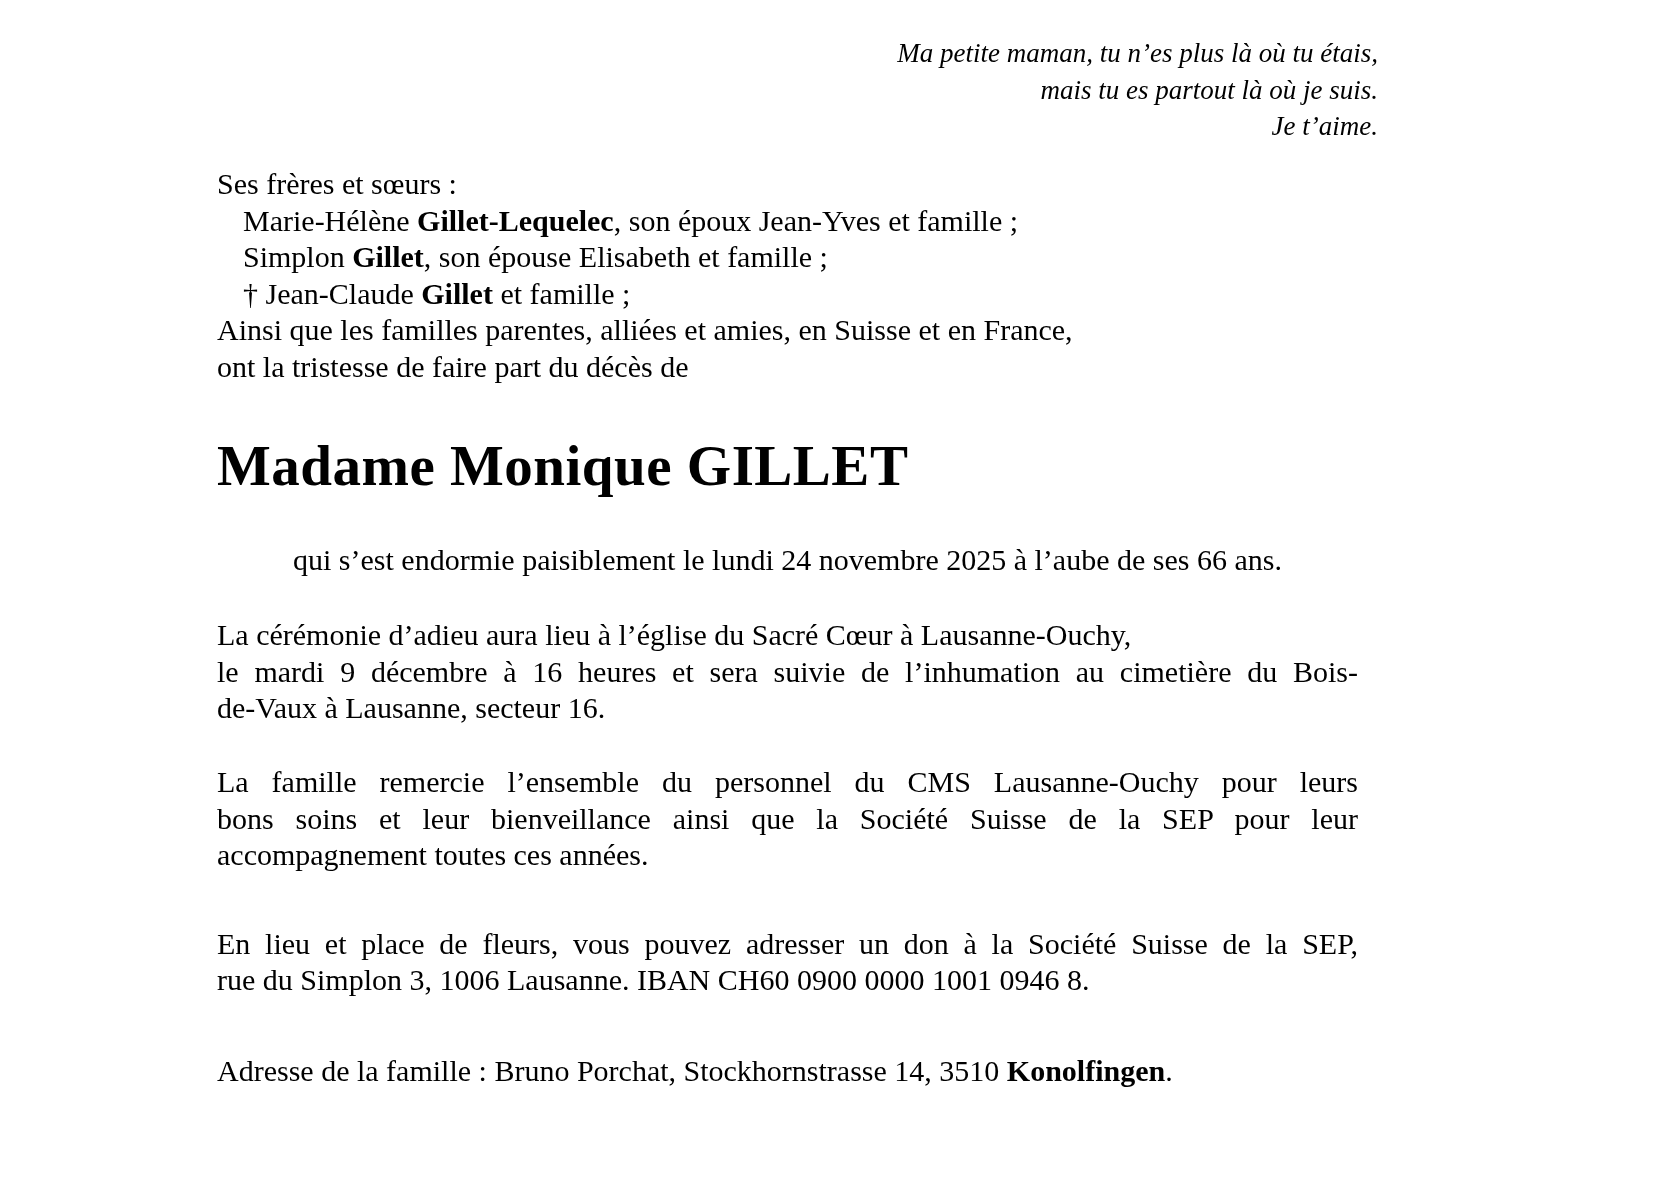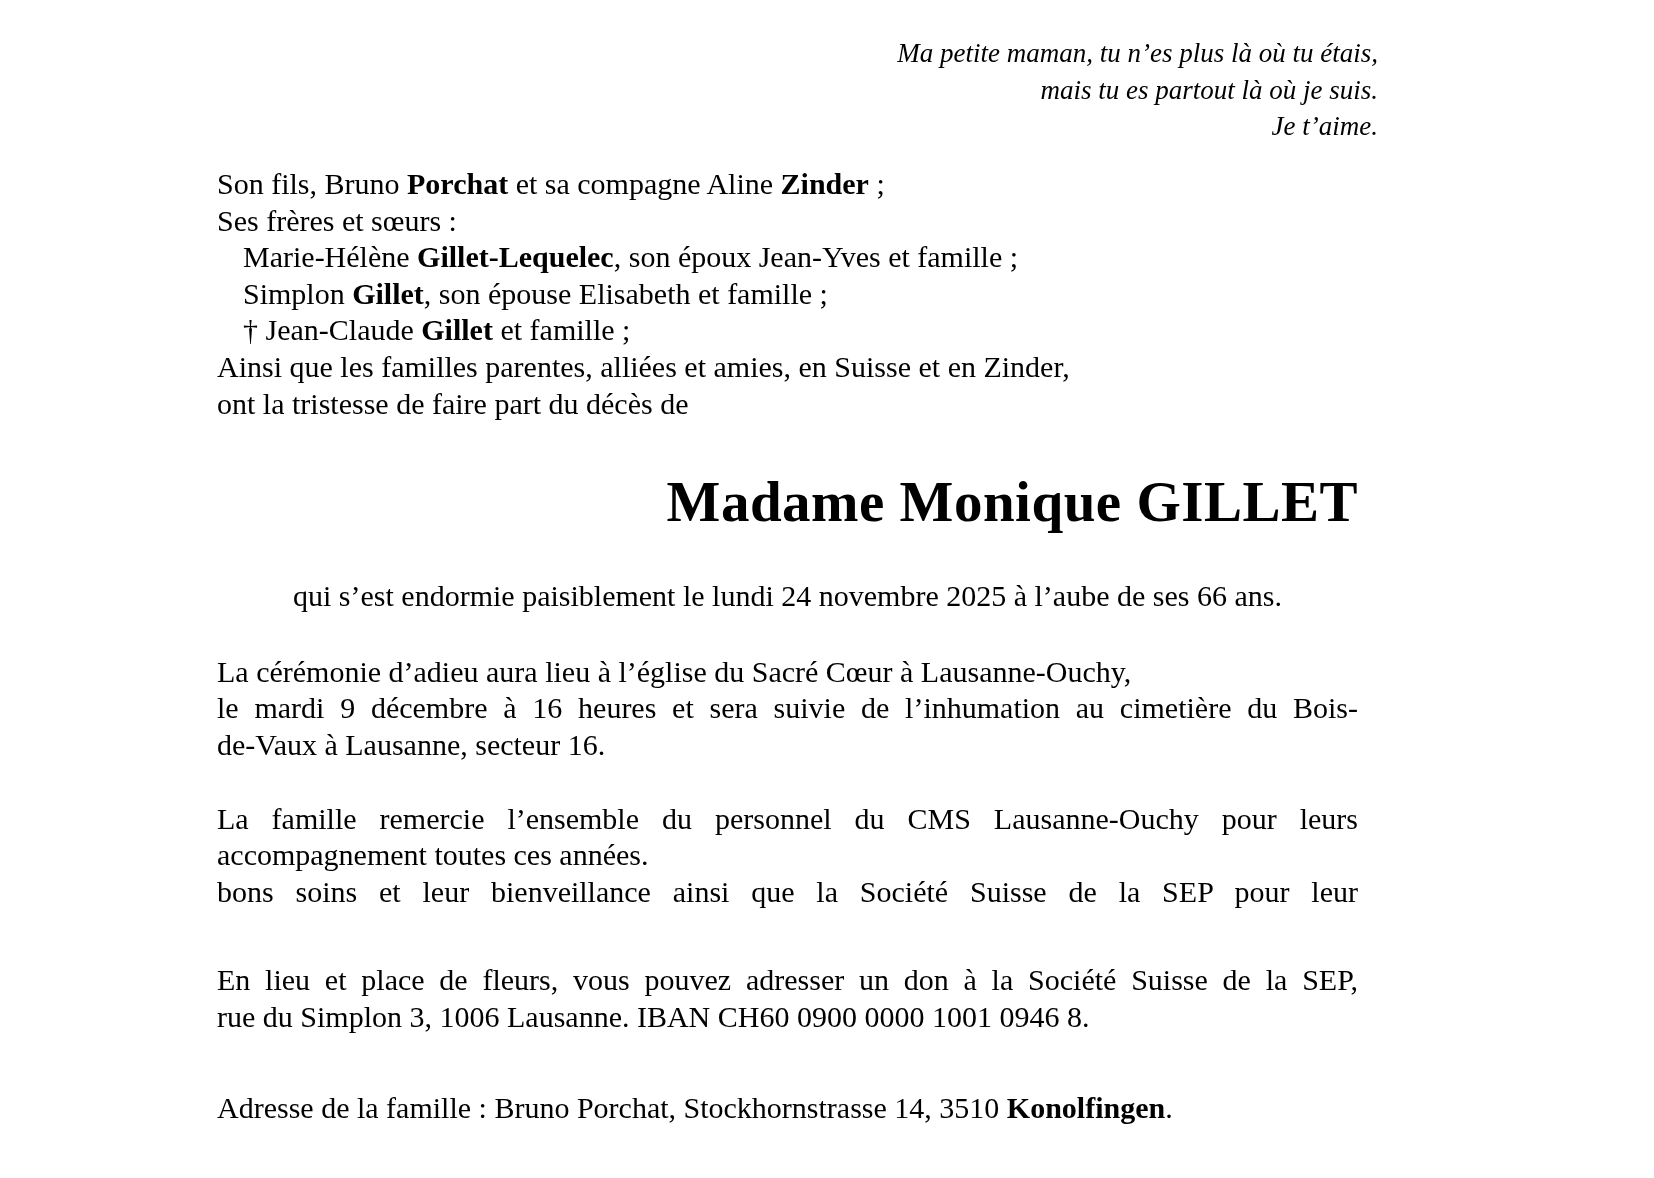--- a/index.html
+++ b/index.html
@@ -32,21 +32,21 @@
     line-height: 36.6px;
   }
   .tline { min-height: 36.6px; }
   .tline.indent { padding-left: 26px; }
   .tline.jl { text-align: justify; text-align-last: justify; }
   .b { font-weight: bold; }
   .title {
     font-size: 57px;
     line-height: 66px;
     font-weight: bold;
-    text-align: right;
+    text-align: left;
     margin-top: 47px;
     letter-spacing: 0.5px;
   }
   .para.m43 { margin-top: 43px; text-align: center; }
   .para.m41 { margin-top: 39px; }
   .para.m37 { margin-top: 37px; }
   .para.m38 { margin-top: 52px; }
   .para.m39 { margin-top: 54px; }
 </style>
 </head>
@@ -56,45 +56,44 @@
 
   <div class="epigraph">
       <div class="tline"><span>Ma petite maman, tu n’es plus là où tu étais,</span></div>
       <div class="tline"><span>mais tu es partout là où je suis.</span></div>
       <div class="tline"><span>Je t’aime.</span></div>
     </div>
 
   <div class="content">
 
     <div class="family-list">
-        <div class="tline"><span>Son fils, Bruno </span><span class="b">Porchat</span><span> et sa compagne Aline </span><span class="b">Zinder</span><span> ;</span></div>
         <div class="tline"><span>Ses frères et sœurs :</span></div>
         <div class="tline indent"><span>Marie-Hélène </span><span class="b">Gillet-Lequelec</span><span>, son époux Jean-Yves et famille ;</span></div>
         <div class="tline indent"><span>Simplon </span><span class="b">Gillet</span><span>, son épouse Elisabeth et famille ;</span></div>
         <div class="tline indent"><span>† Jean-Claude </span><span class="b">Gillet</span><span> et famille ;</span></div>
-        <div class="tline"><span>Ainsi que les familles parentes, alliées et amies, en Suisse et en Zinder,</span></div>
+        <div class="tline"><span>Ainsi que les familles parentes, alliées et amies, en Suisse et en France,</span></div>
         <div class="tline"><span>ont la tristesse de faire part du décès de</span></div>
       </div>
 
     <h1 class="title">Madame Monique GILLET</h1>
 
     <div class="para m43">
         <div class="tline"><span>qui s’est endormie paisiblement le lundi 24 novembre 2025 à l’aube de ses 66 ans.</span></div>
       </div>
 
     <div class="para m41">
         <div class="tline"><span>La cérémonie d’adieu aura lieu à l’église du Sacré Cœur à Lausanne-Ouchy,</span></div>
         <div class="tline jl"><span>le mardi 9 décembre à 16 heures et sera suivie de l’inhumation au cimetière du Bois-</span></div>
         <div class="tline"><span>de-Vaux à Lausanne, secteur 16.</span></div>
       </div>
 
     <div class="para m37">
         <div class="tline jl"><span>La famille remercie l’ensemble du personnel du CMS Lausanne-Ouchy pour leurs</span></div>
+        <div class="tline jl"><span>bons soins et leur bienveillance ainsi que la Société Suisse de la SEP pour leur</span></div>
         <div class="tline"><span>accompagnement toutes ces années.</span></div>
-        <div class="tline jl"><span>bons soins et leur bienveillance ainsi que la Société Suisse de la SEP pour leur</span></div>
       </div>
 
     <div class="para m38">
         <div class="tline jl"><span>En lieu et place de fleurs, vous pouvez adresser un don à la Société Suisse de la SEP,</span></div>
         <div class="tline"><span>rue du Simplon 3, 1006 Lausanne. IBAN CH60 0900 0000 1001 0946 8.</span></div>
       </div>
 
     <div class="para m39">
         <div class="tline"><span>Adresse de la famille : Bruno Porchat, Stockhornstrasse 14, 3510 </span><span class="b">Konolfingen</span><span>.</span></div>
       </div>

